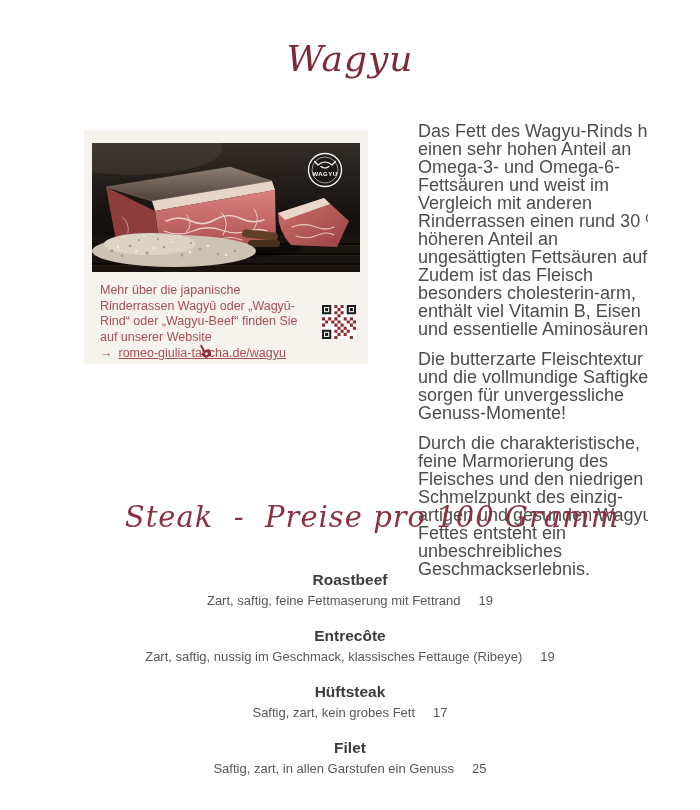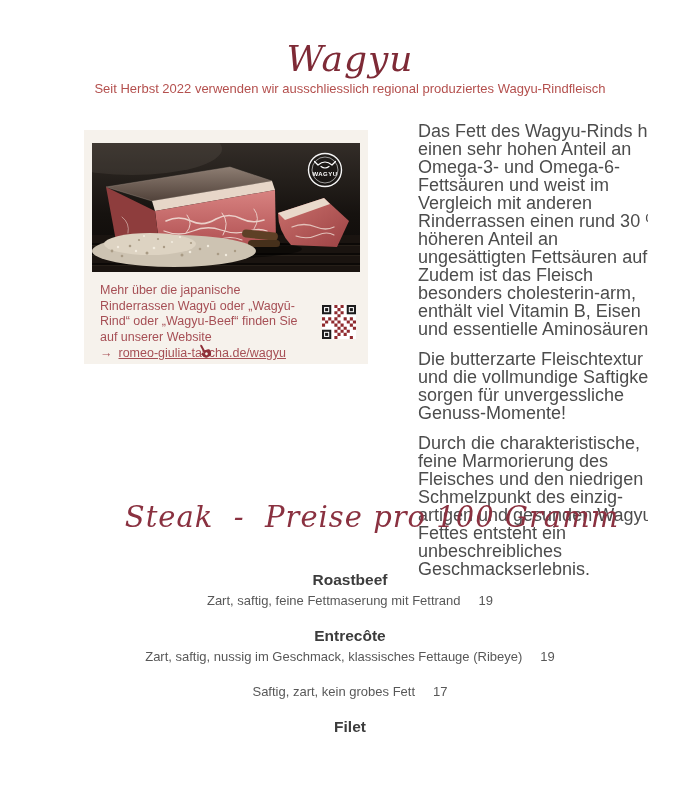--- a/index.html
+++ b/index.html
@@ -60,21 +60,20 @@
     font-size:13px; color:#585858; line-height:19px; margin-top:1px;
   }
   .menu-item .price { margin-left:18px; }
 </style>
 </head>
 <body>
 
 <div class="page">
 
   <h1 class="title">Wagyu</h1>
-  <div class="subtitle">Seit Herbst 2022 verwenden wir ausschliesslich regional produziertes Wagyu-Rindfleisch</div>
 
   <div class="card">
 
     <div class="photo">
       <svg width="268" height="129" viewBox="0 0 268 129" xmlns="http://www.w3.org/2000/svg">
         <defs>
           <linearGradient id="bgG" x1="0" y1="0" x2="0" y2="1">
             <stop offset="0" stop-color="#332d28"></stop>
               <stop offset="0.55" stop-color="#16120f"></stop>
               <stop offset="1" stop-color="#0b0907"></stop>
@@ -225,22 +224,26 @@
         <span>Zart, saftig, feine Fettmaserung mit Fettrand</span><span class="price">19</span>
       </div>
     </div>
     <div class="menu-item">
       <div class="name">Entrecôte</div>
       <div class="desc-line">
         <span>Zart, saftig, nussig im Geschmack, klassisches Fettauge (Ribeye)</span><span class="price">19</span>
       </div>
     </div>
     <div class="menu-item">
+      <div class="name">Hüftsteak</div>
       <div class="desc-line">
         <span>Saftig, zart, kein grobes Fett</span><span class="price">17</span>
       </div>
     </div>
     <div class="menu-item">
       <div class="name">Filet</div>
+      <div class="desc-line">
+        <span>Saftig, zart, in allen Garstufen ein Genuss</span><span class="price">25</span>
+      </div>
     </div>
   </div>
 
 </div>
 
 </body></html>

